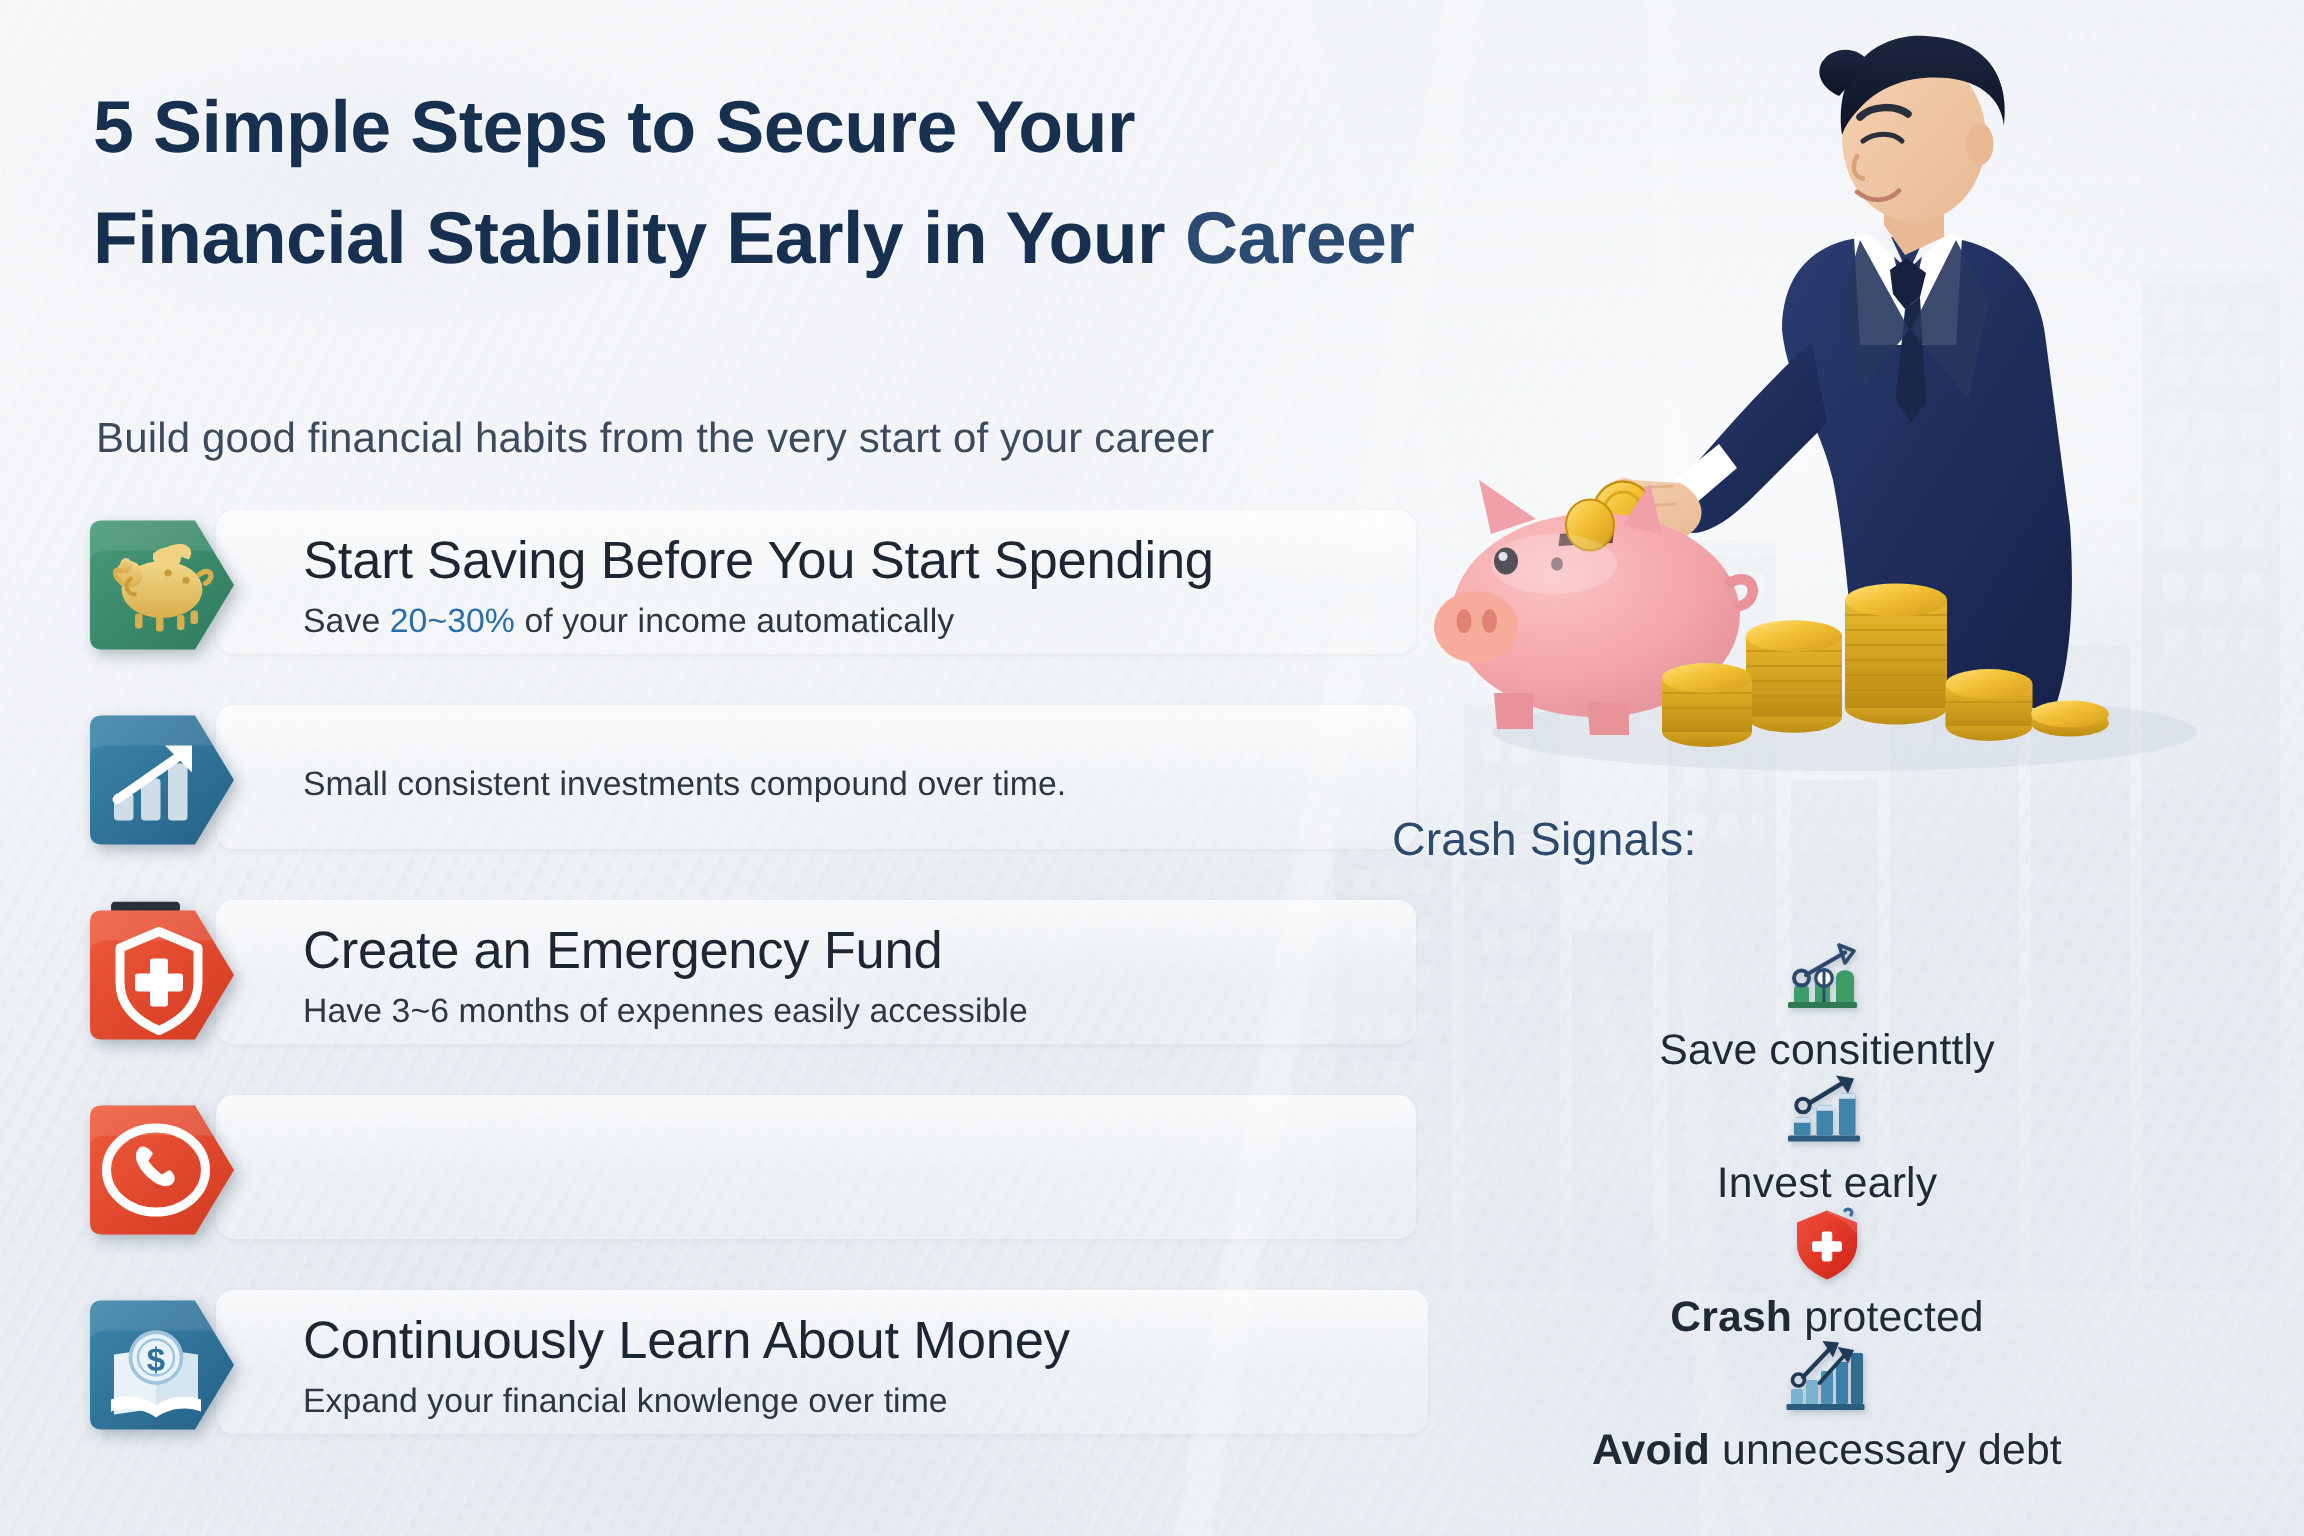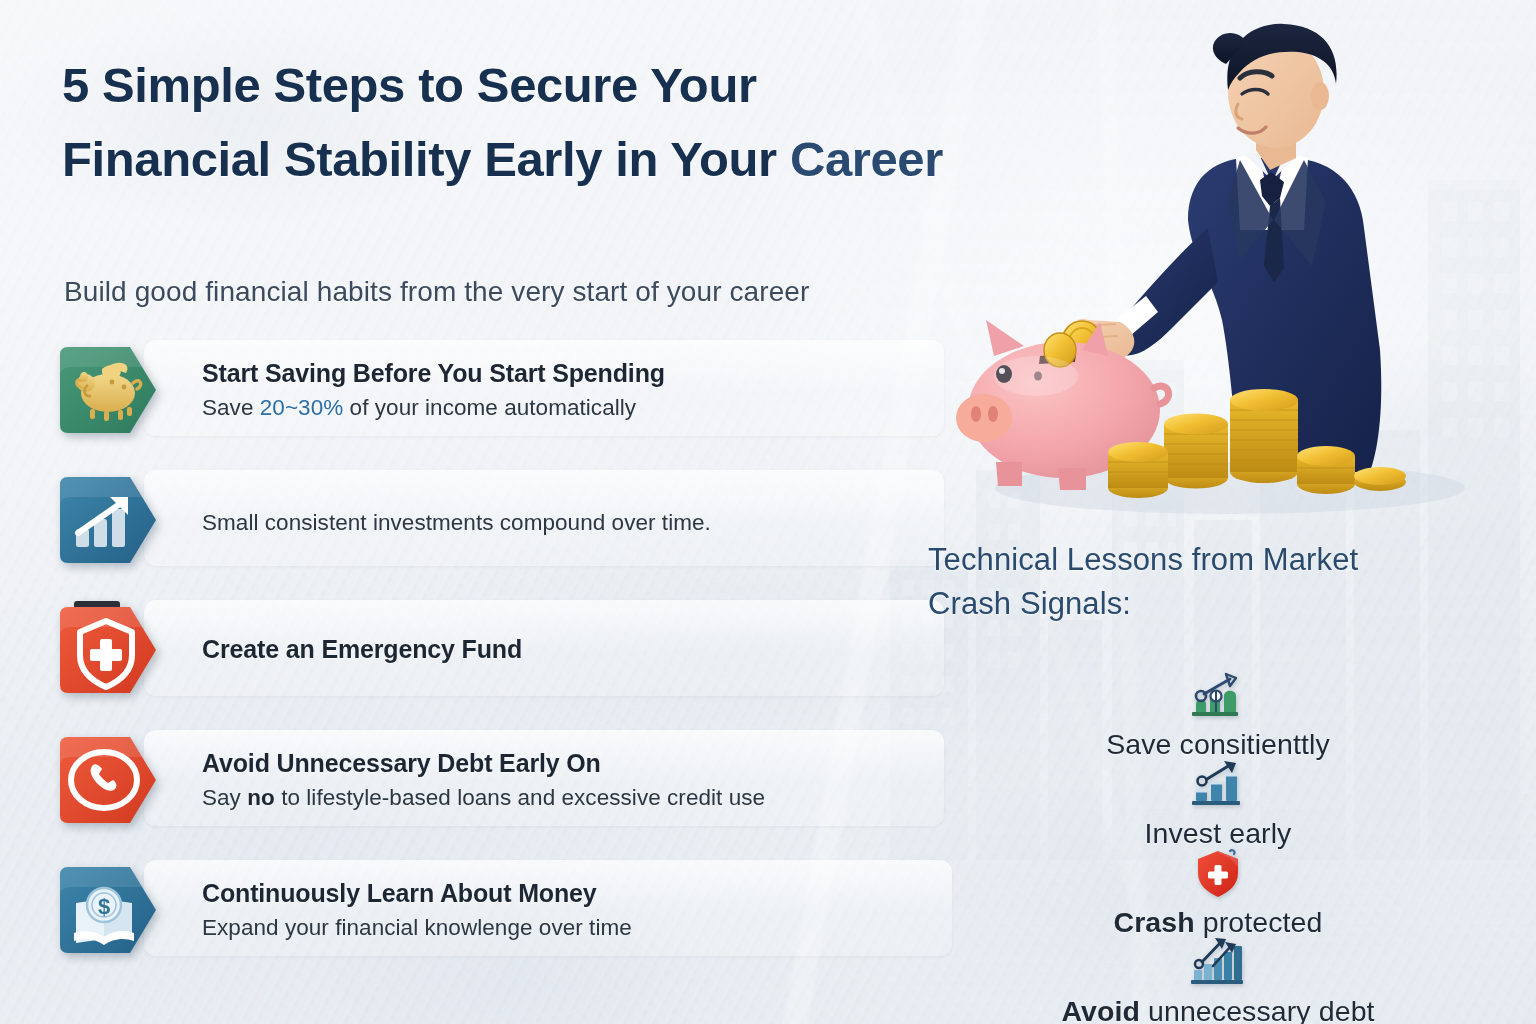--- a/index.html
+++ b/index.html
@@ -88,21 +88,21 @@
 
   .badge{
     position:relative; z-index:3;
     width:112px; height:98px; flex:0 0 112px;
     filter:drop-shadow(3px 4px 5px rgba(60,78,98,.34));
   }
   .badge svg{ display:block; width:112px; height:98px; }
 
   .ctext{ position:relative; z-index:2; margin-left:38px; }
   .ctitle{
-    font-size:25px; font-weight:700; color:#1d2733;
+    font-size:35px; font-weight:400; color:#1d2733;
     letter-spacing:-.15px; line-height:1.18;
     text-shadow:0 1px 1px rgba(255,255,255,.7);
   }
   .cdesc{
     margin-top:5px;
     font-size:22.5px; font-weight:400; color:#2c3742;
     letter-spacing:.05px; line-height:1.2;
   }
   .cdesc .hl{ color:#2b6fa8; font-weight:500; }
   .cdesc .em{ font-weight:700; color:#1d2733; }
@@ -506,43 +506,40 @@
           <path d="M8 14 Q8 6 16 6 L78 6 L90 26 L20 26 Q8 26 8 34 Z" fill="#ffffff" opacity="0.12"></path>
           <g transform="translate(26,18)">
             <path d="M28 2 L54 13 L54 36 C54 52 42 62 28 68 C14 62 2 52 2 36 L2 13 Z" fill="none" stroke="#ffffff" stroke-width="6" stroke-linejoin="round"></path>
             <rect x="22" y="20" width="12" height="32" rx="2" fill="#ffffff"></rect>
             <rect x="12" y="30" width="32" height="12" rx="2" fill="#ffffff"></rect>
           </g>
         </svg>
       </div>
       <div class="ctext">
         <div class="ctitle">Create an Emergency Fund</div>
+        <div class="cdesc">Have 3~6 months of expennes easily accessible</div>
       </div>
     </div>
 
     <div class="card">
       <div class="panel"></div>
       <div class="badge">
         <svg viewBox="0 0 112 98">
           <defs>
             <linearGradient id="g4" x1="0" y1="0" x2="1" y2="1">
               <stop offset="0" stop-color="#ef5a3c"></stop>
                 <stop offset="1" stop-color="#d23a20"></stop>
             </linearGradient>
           </defs>
           <path d="M8 14 Q8 6 16 6 L78 6 L104 49 L78 92 L16 92 Q8 92 8 84 Z" fill="url(#g4)"></path>
           <path d="M8 14 Q8 6 16 6 L78 6 L90 26 L20 26 Q8 26 8 34 Z" fill="#ffffff" opacity="0.12"></path>
           <ellipse cx="52" cy="49" rx="33" ry="28" fill="none" stroke="#ffffff" stroke-width="6"></ellipse>
           <path d="M41 34 C37 38 38 44 44 51 C51 59 59 62 63 58 C66 55 64 51 61 49
                    L56 52 C53 50 49 46 47 43 L50 38 C48 35 44 32 41 34 Z" fill="#ffffff"></path>
         </svg>
-      </div>
-      <div class="ctext">
-        <div class="ctitle">Avoid Unnecessary Debt Early On</div>
-        <div class="cdesc"><span>Say </span><span class="em">no</span><span> to lifestyle-based loans and excessive credit use</span></div>
       </div>
     </div>
 
     <div class="card w5">
       <div class="panel"></div>
       <div class="badge">
         <svg viewBox="0 0 112 98">
           <defs>
             <linearGradient id="g5" x1="0" y1="0" x2="1" y2="1">
               <stop offset="0" stop-color="#3d86ab"></stop>
@@ -564,21 +561,20 @@
       <div class="ctext">
         <div class="ctitle">Continuously Learn About Money</div>
         <div class="cdesc">Expand your financial knowlenge over time</div>
       </div>
     </div>
 
   </div>
 
   <div class="rpanel">
     <div class="rhead">
-      <div>Technical Lessons from Market</div>
       <div>Crash Signals:</div>
     </div>
 
     <div class="rlist">
 
       <div class="ritem">
         <div class="ic">
           <svg width="56" height="50" viewBox="0 0 56 50">
             <rect x="2" y="42" width="46" height="4" rx="1" fill="#2f7a52"></rect>
             <path d="M6 42 L6 34 C6 28 16 28 16 34 L16 42 Z" fill="#3e9c68"></path>

